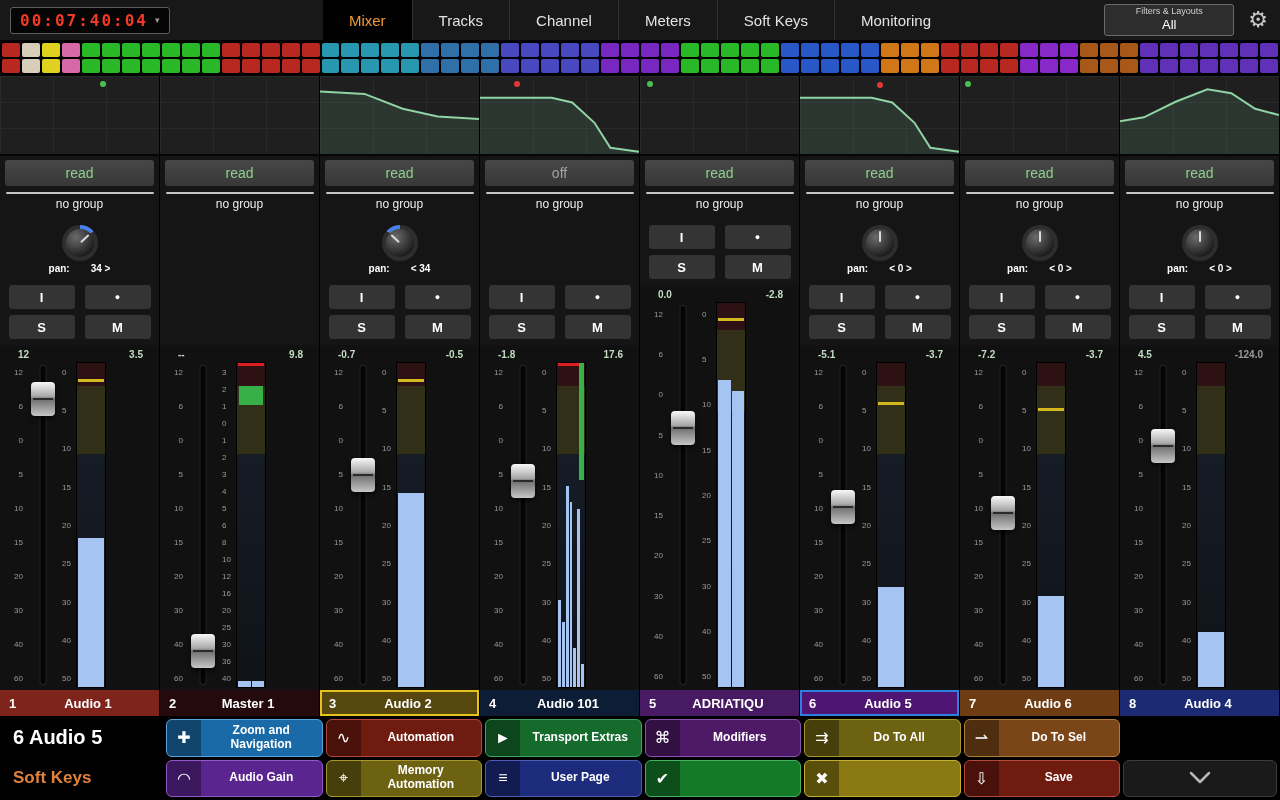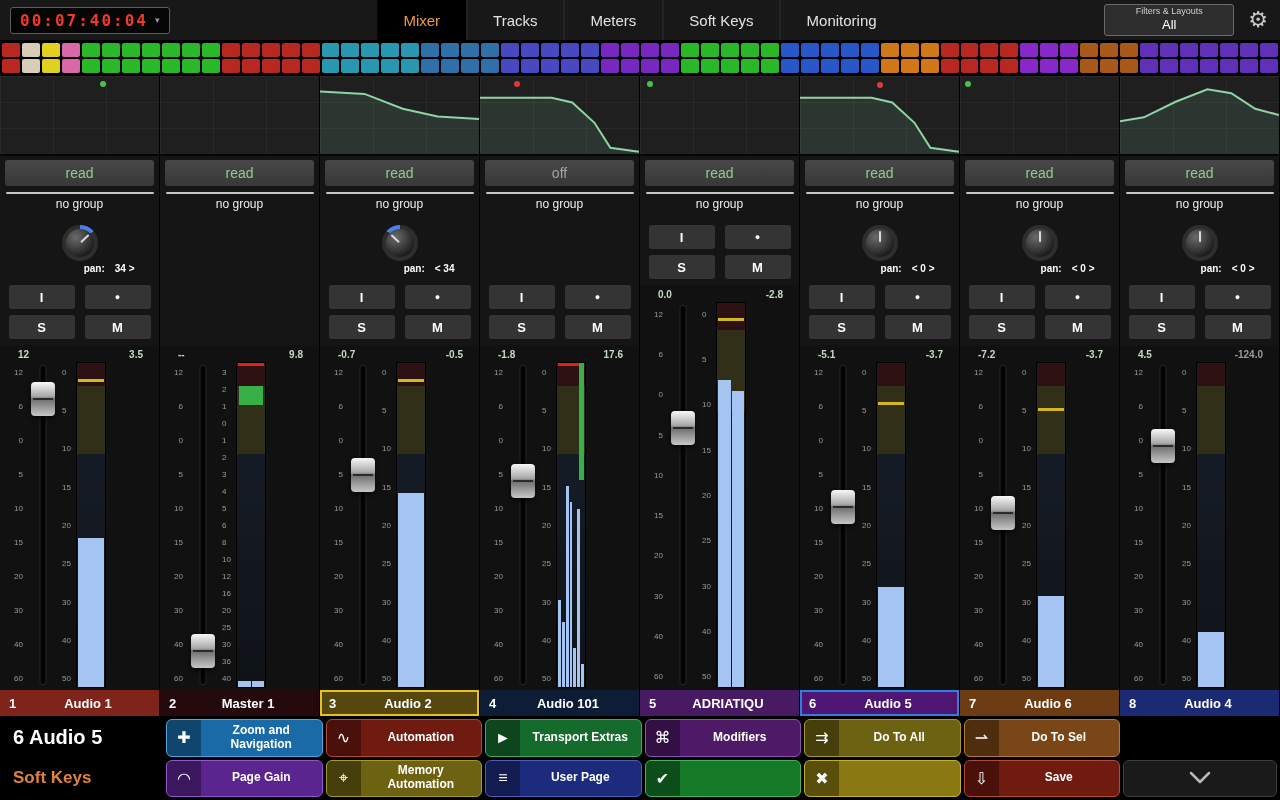--- a/index.html
+++ b/index.html
@@ -41,21 +41,21 @@
   .groupline{width:148px;height:2px;background:#c6c6c6;border-radius:1px}
   .grouplabel{font-size:12px;color:#ededed}
   .panrow{height:60px;display:flex;flex-direction:column;align-items:center;justify-content:center;gap:2px}
   .panrow.dual{flex-direction:row;gap:14px;align-items:flex-start;padding-top:4px;box-sizing:border-box}
   .panunit{display:flex;flex-direction:column;align-items:center;gap:1px}
   .ring{width:36px;height:36px;border-radius:50%;display:flex;align-items:center;justify-content:center}
   .knob{width:28px;height:28px;border-radius:50%;position:relative;
     background:radial-gradient(circle at 35% 30%,#6b6b6b,#1c1c1c 75%)}
   .pointer{position:absolute;left:13px;top:2px;width:2px;height:11px;background:#dcdcdc;
     border-radius:1px;transform-origin:1px 12px}
-  .panline{display:flex;gap:10px;align-items:baseline;width:110px;justify-content:flex-end}
+  .panline{display:flex;gap:21px;align-items:baseline;width:110px;justify-content:center}
   .panlabel{font-size:10px;font-weight:bold;color:#fff}
   .panval{font-size:10px;font-weight:bold;color:#fff;white-space:nowrap}
   .iorow{display:flex;justify-content:center;gap:10px;margin-top:6px}
   .iobtn{width:66px;height:24px;background:#343434;border:none;border-radius:3px;color:#fff;
     font-family:inherit;font-size:13px;font-weight:bold;display:flex;align-items:center;justify-content:center;cursor:pointer}
   .iobtn.rec{font-size:9px}
   .fader-sec{flex:1;display:flex;flex-direction:column;background:#111;margin-top:6px;padding:4px 2px 2px}
   .values{display:flex;justify-content:space-between;padding:0 14px 2px 16px;font-size:10px;font-weight:bold}
   .fval,.mval{color:#c2dcc2}
   .rail{flex:1;position:relative;display:flex}
@@ -101,20 +101,21 @@
 <body>
 
 <div class="header">
   <div class="tc-box">
     <span class="tc-digits">00:07:40:04</span>
     <span class="tc-caret">▾</span>
   </div>
   <div class="tabs">
       <div class="tab active">Mixer</div>
       <div class="tab">Tracks</div>
+      <div class="tab">Channel</div>
       <div class="tab">Meters</div>
       <div class="tab">Soft Keys</div>
       <div class="tab">Monitoring</div>
     </div>
   <div class="hdr-right">
     <div class="filters-box">
       <span class="filters-label">Filters &amp; Layouts</span>
       <span class="filters-value">All</span>
     </div>
     <span class="gear">⚙</span>
@@ -880,21 +881,21 @@
     <div class="skey" style="background: rgb(109, 98, 18); border-color: rgb(166, 152, 46); grid-area: 1 / 6;">
       <div class="skicon">⇉</div>
       <div class="sklabel">Do To All</div>
     </div>
     <div class="skey" style="background: rgb(122, 70, 23); border-color: rgb(176, 122, 60); grid-area: 1 / 7;">
       <div class="skicon">⇀</div>
       <div class="sklabel">Do To Sel</div>
     </div>
     <div class="skey" style="background: rgb(91, 37, 144); border-color: rgb(146, 87, 200); grid-area: 2 / 2;">
       <div class="skicon">◠</div>
-      <div class="sklabel">Page Gain</div>
+      <div class="sklabel">Audio Gain</div>
     </div>
     <div class="skey" style="background: rgb(109, 98, 18); border-color: rgb(166, 152, 46); grid-area: 2 / 3;">
       <div class="skicon">⌖</div>
       <div class="sklabel">Memory Automation</div>
     </div>
     <div class="skey" style="background: rgb(29, 43, 124); border-color: rgb(78, 92, 180); grid-area: 2 / 4;">
       <div class="skicon">≡</div>
       <div class="sklabel">User Page</div>
     </div>
     <div class="skey" style="background: rgb(21, 122, 40); border-color: rgb(70, 176, 96); grid-area: 2 / 5;">

